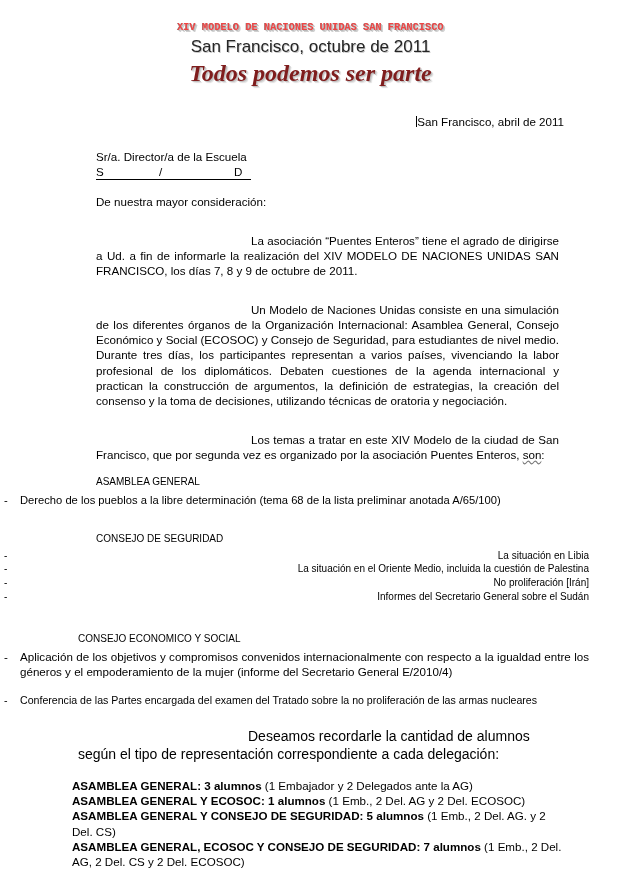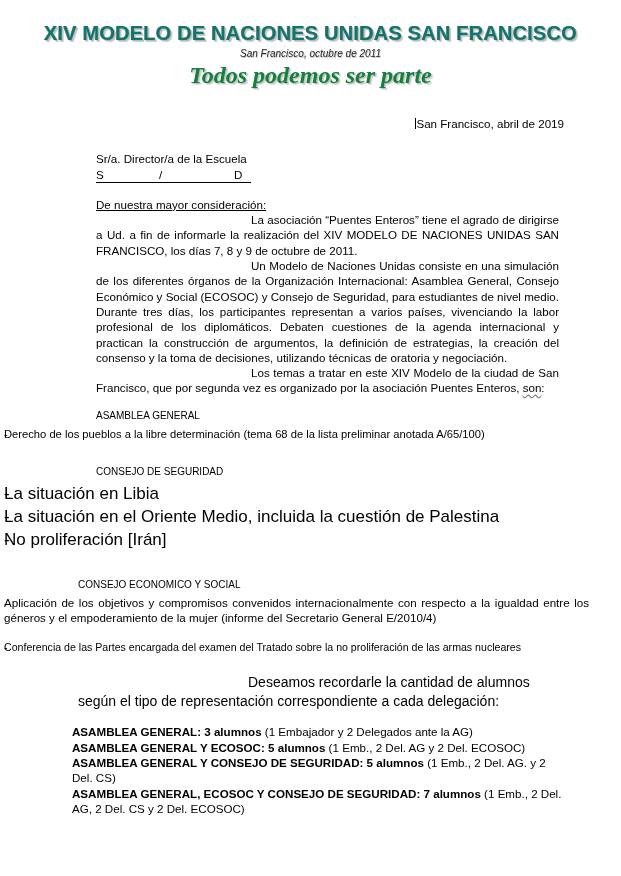--- a/index.html
+++ b/index.html
@@ -23,46 +23,45 @@
     background: #ffffff;
     box-sizing: border-box;
   }
 
   
   .header {
     text-align: center;
     padding-top: 22px;
   }
   .doc-title {
-    font-family: Liberation Sans, sans-serif;
+    font-family: Liberation Mono, monospace;
     font-weight: bold;
-    font-size: 20px;
+    font-size: 10px;
     letter-spacing: 0.2px;
-    color: #0f766e;
+    color: #ef4444;
     text-shadow:
        1px 1px 0 #b9b9b9,
        2px 2px 0 #cfcfcf,
       -0.4px -0.4px 0 #8a8a8a;
     white-space: nowrap;
     line-height: 1.15;
   }
   .doc-subtitle {
     font-family: "Liberation Sans", sans-serif;
-    font-size: 10px;
+    font-size: 17px;
     color: #252525;
     margin-top: 3px;
     text-shadow: 0.8px 0.8px 0 #c8c8c8;
-    font-style: italic;
   }
   .doc-slogan {
     font-family: "Liberation Serif", serif;
     font-style: italic;
     font-weight: bold;
     font-size: 24px;
-    color: #15803d;
+    color: #7f1d1d;
     margin-top: 3px;
     text-shadow:
       1.3px 1.3px 0 #c2c2c2,
       2.2px 2.2px 1px #dedede;
   }
 
   
   .body-area {
     position: relative;
     padding: 0 32px 0 0;
@@ -111,20 +110,21 @@
 
   .para {
     margin-left: 96px;
     margin-right: 30px;
     font-size: 11.6px;
     line-height: 1.32;
     text-align: justify;
   }
   .para.indent-first {
     text-indent: 155px;
+    margin-top: 23px;
   }
   .spacer-10 { height: 10px; }
   .spacer-14 { height: 14px; }
   .spacer-18 { height: 18px; }
 
   .section-head {
     margin-left: 96px;
     font-size: 10px;
     margin-top: 14px;
     margin-bottom: 6px;
@@ -134,39 +134,39 @@
   }
 
   ul.dash-list {
     list-style: none;
     margin: 0;
     padding: 0;
     font-size: 11.2px;
   }
   ul.dash-list li {
     position: relative;
-    padding-left: 4px;
+    padding-left: 20px;
     margin-bottom: 1px;
     line-height: 1.28;
   }
   ul.dash-list li:before {
     content: "-";
     position: absolute;
     left: 4px;
     top: 0;
   }
   .list-ag {
     margin-left: 114px;
     margin-right: 34px;
   }
   .list-cs {
     margin-left: 114px;
     margin-right: 34px;
   }
-  .list-cs li { font-size: 17px; }
+  .list-cs li { font-size: 10px; text-align: right; }
   .list-ecosoc {
     margin-left: 78px;
     margin-right: 32px;
   }
   .list-ecosoc li {
     font-size: 11.6px;
     padding-left: 26px;
     line-height: 1.32;
     text-align: justify;
   }
@@ -218,53 +218,54 @@
 <div class="page">
 
   <div class="header">
     <div class="doc-title">XIV MODELO DE NACIONES UNIDAS SAN FRANCISCO</div>
     <div class="doc-subtitle">San Francisco, octubre de 2011</div>
     <div class="doc-slogan">Todos podemos ser parte</div>
   </div>
 
   <div class="body-area">
 
-    <div class="dateline"><span class="caret"></span><span>San Francisco, abril de 2019</span></div>
+    <div class="dateline"><span class="caret"></span><span>San Francisco, abril de 2011</span></div>
 
     <div class="addressee">
       <div>Sr/a. Director/a de la Escuela</div>
       <div class="sig-line">
         <span>S</span>
         <span class="slash">/</span>
         <span class="dee">D</span>
       </div>
     </div>
 
     <div class="spacer-14"></div>
 
-    <div class="para" style="text-align:left;text-decoration:underline;">De nuestra mayor consideración:</div>
+    <div class="para" style="text-align:left;">De nuestra mayor consideración:</div>
 
     <div class="para indent-first">La asociación “Puentes Enteros” tiene el agrado de dirigirse a Ud. a fin de informarle la realización del XIV MODELO DE NACIONES UNIDAS SAN FRANCISCO, los días 7, 8 y 9 de octubre de 2011.</div>
 
     <div class="para indent-first">Un Modelo de Naciones Unidas consiste en una simulación de los diferentes órganos de la Organización Internacional: Asamblea General, Consejo Económico y Social  (ECOSOC) y Consejo de Seguridad, para estudiantes de nivel medio. Durante tres días, los participantes representan a varios países, vivenciando la labor profesional de los diplomáticos. Debaten cuestiones de la agenda internacional y practican la construcción de argumentos, la definición de estrategias, la creación del consenso y la toma de decisiones, utilizando técnicas de oratoria y negociación.</div>
 
     <div class="para indent-first"><span>Los temas a tratar en este XIV Modelo de la ciudad de San Francisco, que por segunda vez es organizado por la asociación Puentes Enteros, </span><span class="sp-gray">son</span><span>:</span></div>
 
     <div class="section-head">ASAMBLEA GENERAL</div>
     <ul class="dash-list list-ag">
       <li>Derecho de los pueblos a la libre determinación (tema 68 de la lista preliminar anotada A/65/100)</li>
     </ul>
 
     <div class="spacer-10"></div>
 
     <div class="section-head">CONSEJO DE SEGURIDAD</div>
     <ul class="dash-list list-cs">
       <li>La situación en Libia</li>
       <li>La situación en el Oriente Medio, incluida la cuestión de Palestina</li>
       <li>No proliferación [Irán]</li>
+      <li>Informes del Secretario General sobre el Sudán</li>
     </ul>
 
     <div class="spacer-14"></div>
 
     <div class="section-head wide">CONSEJO ECONOMICO Y SOCIAL</div>
     <ul class="dash-list list-ecosoc">
       <li>Aplicación de los objetivos y compromisos convenidos internacionalmente con respecto a la igualdad entre los géneros y el empoderamiento de la mujer (informe del Secretario General E/2010/4)</li>
     </ul>
 
     <div class="spacer-14"></div>
@@ -272,19 +273,19 @@
     <ul class="dash-list list-conf">
       <li>Conferencia de las Partes encargada del examen del Tratado sobre la no proliferación de las armas nucleares</li>
     </ul>
 
     <div class="spacer-18"></div>
 
     <div class="closing-para">Deseamos recordarle la cantidad de alumnos según el tipo de representación correspondiente a cada delegación:</div>
 
     <div class="counts">
       <div class="row"><b>ASAMBLEA GENERAL: 3 alumnos</b><span> (1 Embajador y 2 Delegados ante la AG)</span><span class="sp"></span><span></span></div>
-      <div class="row"><b>ASAMBLEA GENERAL Y ECOSOC: 5 alumnos</b><span> (1 </span><span class="sp">Emb.</span><span>, 2 Del. AG y 2 Del. ECOSOC)</span></div>
+      <div class="row"><b>ASAMBLEA GENERAL Y ECOSOC: 1 alumnos</b><span> (1 </span><span class="sp">Emb.</span><span>, 2 Del. AG y 2 Del. ECOSOC)</span></div>
       <div class="row"><b>ASAMBLEA GENERAL Y CONSEJO DE SEGURIDAD: 5 alumnos</b><span> (1 </span><span class="sp">Emb.</span><span>, 2 Del. AG. y 2 Del. CS)</span></div>
       <div class="row"><b>ASAMBLEA GENERAL, ECOSOC Y CONSEJO DE  SEGURIDAD: 7 alumnos</b><span> (1 </span><span class="sp">Emb.</span><span>, 2 Del. AG, 2 Del. CS y 2 Del. ECOSOC)</span></div>
     </div>
 
   </div>
 </div>
 
 </body></html>

